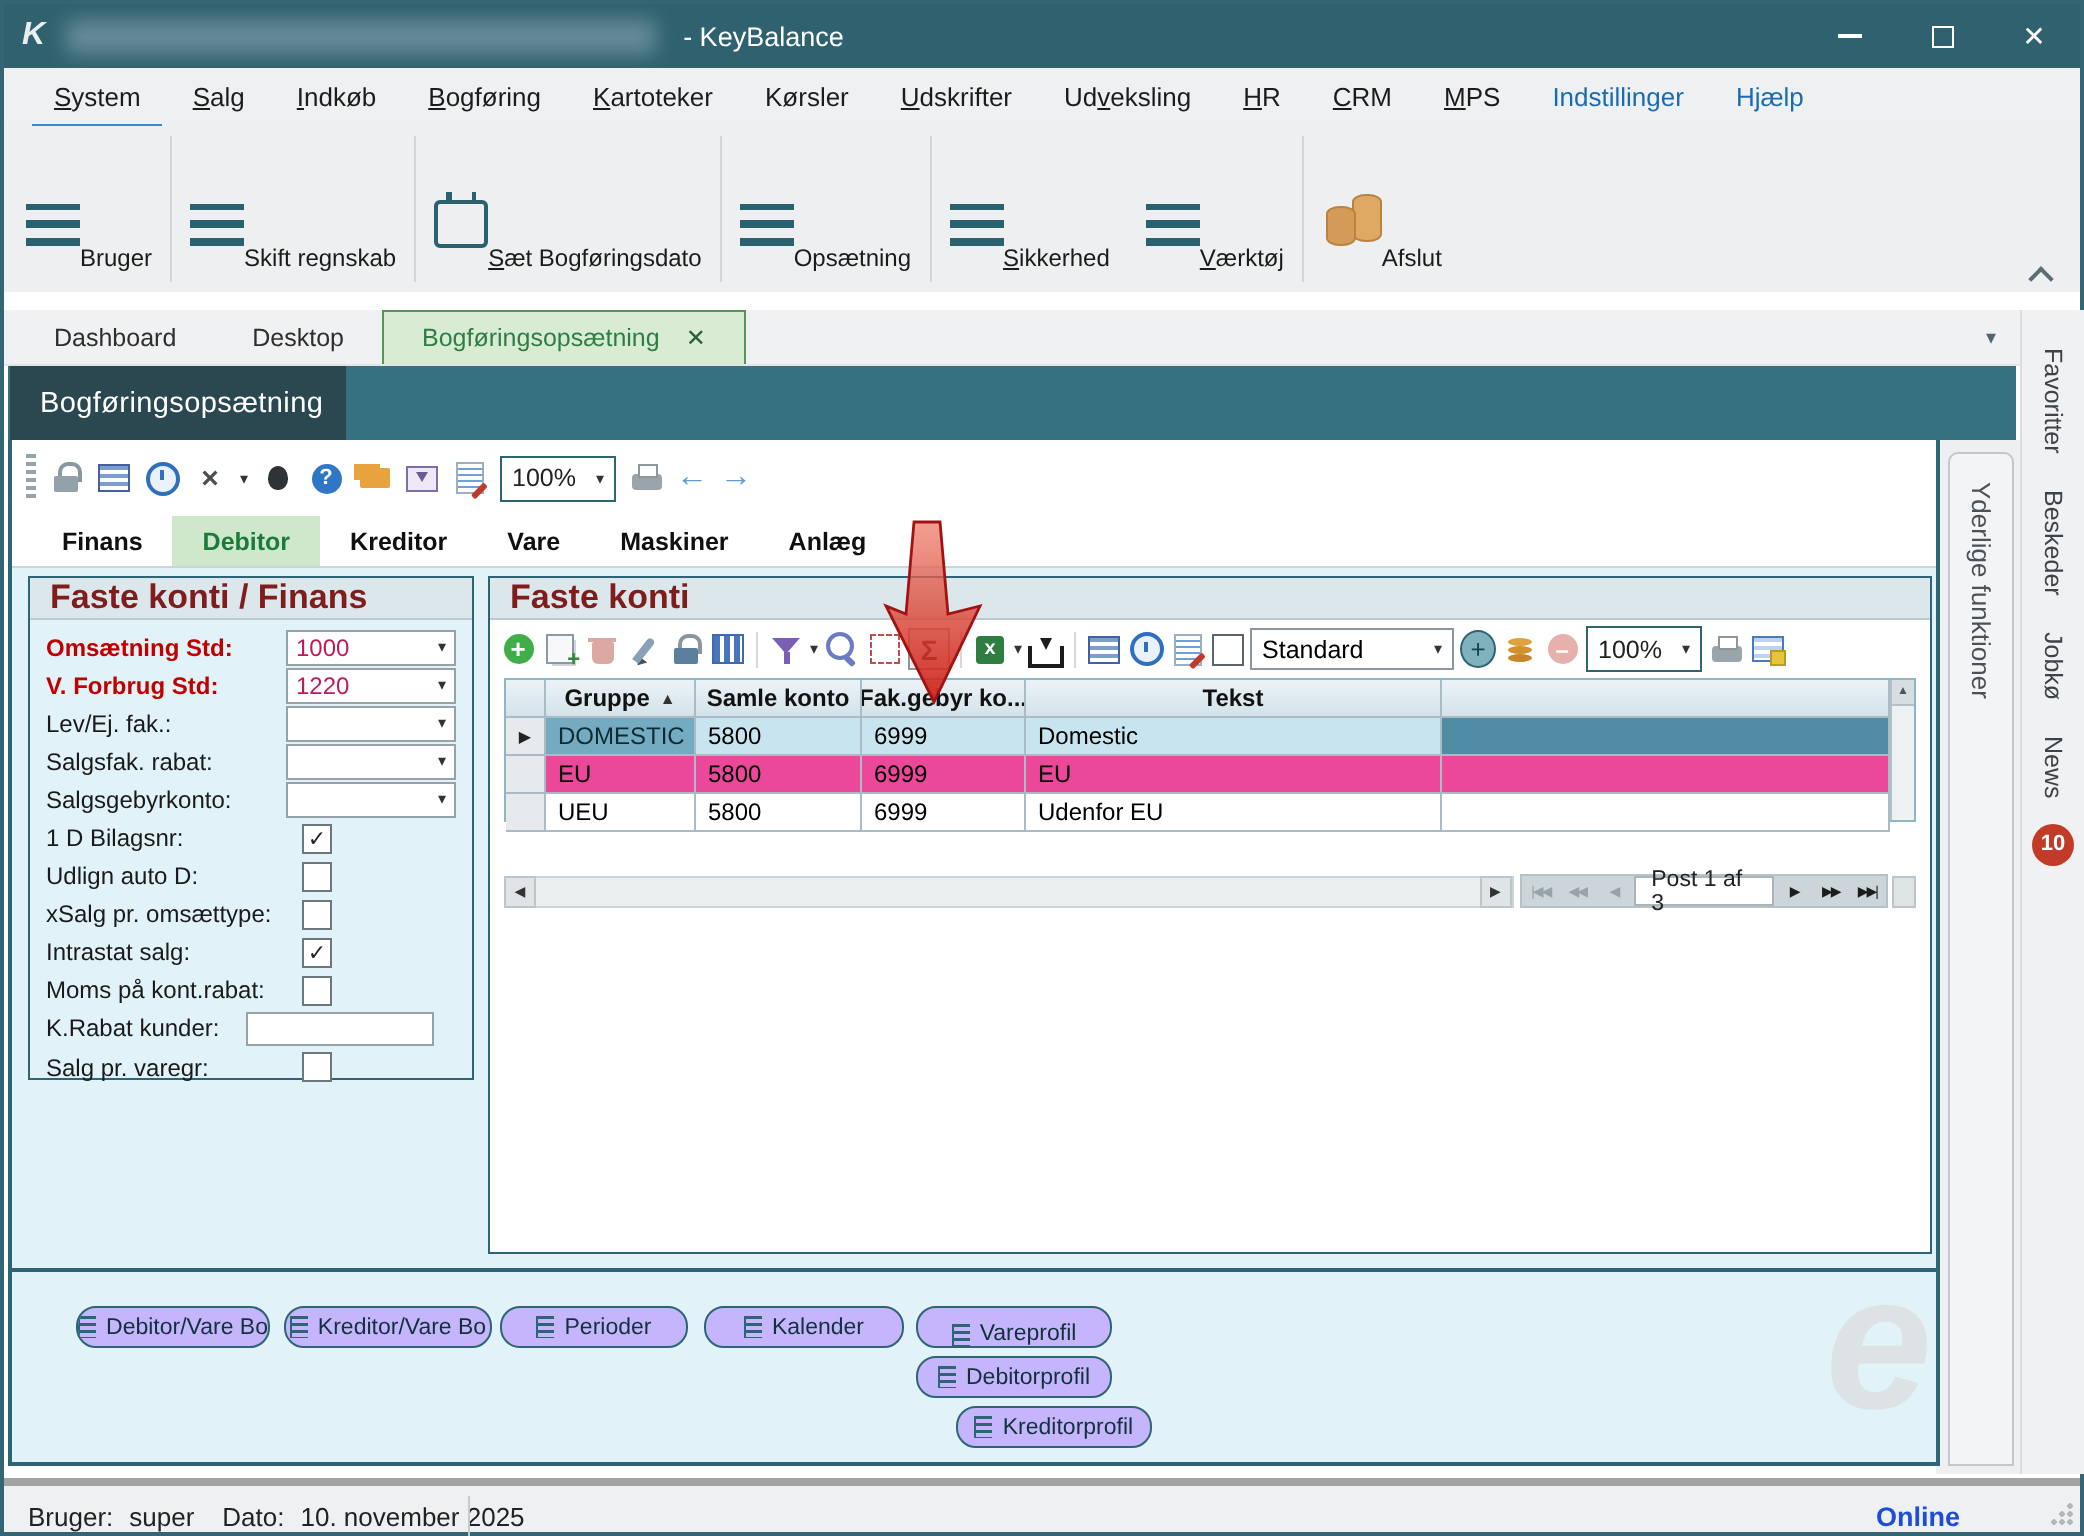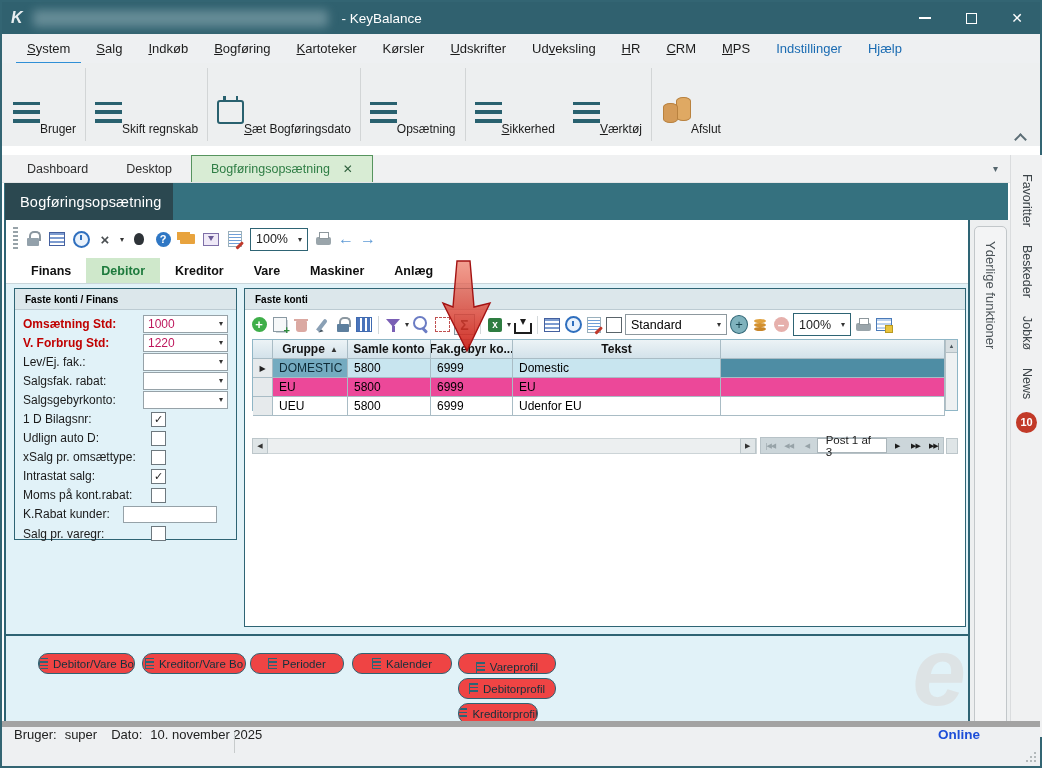--- a/index.html
+++ b/index.html
@@ -62,21 +62,21 @@
   .caret { font-size:8px; color:#333; }
 
   .section-tabs { position:absolute; left:0; top:38px; right:0; height:26px; display:flex; align-items:stretch; padding-left:10px; border-bottom:1px solid #c9d6db; background:#fff; }
   .sec-tab { padding:0 15px; display:flex; align-items:center; font-weight:bold; font-size:12.5px; color:#101010; }
   .sec-tab.active { background:#cfe8cb; color:#1d7a3c; }
 
   .inner { position:absolute; left:0; top:64px; right:0; height:350px; background:#e1f2f8; }
 
   
   .panel { border:1px solid #2e6474; position:absolute; }
-  .panel-header { height:21px; background:#dce7eb; border-bottom:1px solid #bccbd2; display:flex; align-items:center; padding-left:10px; font-weight:bold; font-size:10px; color:#000000; }
+  .panel-header { height:21px; background:#dce7eb; border-bottom:1px solid #bccbd2; display:flex; align-items:center; padding-left:10px; font-weight:bold; font-size:17px; color:#7f1d1d; }
   .left-panel { left:8px; top:4px; width:223px; height:252px; background:#e1f2f8; }
   .fields { padding-top:4px; }
   .fld { display:flex; align-items:center; height:19.1px; padding:0 0 0 8px; font-size:12px; color:#1a1a1a; }
   .fld .lbl { width:112px; flex:none; white-space:nowrap; overflow:hidden; }
   .fld .lbl.red { color:#c00000; font-weight:bold; }
   .dd { width:85px; height:18px; border:1px solid #96a2a8; background:#fff; display:flex; align-items:center; padding:0 4px; margin-left:8px; }
   .dd .val { flex:1; font-size:12px; color:#be185d; }
   .cbx { width:15px; height:15px; border:1px solid #6d787e; background:#fff; display:flex; align-items:center; justify-content:center; font-size:11px; color:#222; margin-left:16px; }
   .txtinput { width:94px; height:17px; border:1px solid #96a2a8; background:#fff; margin-left:-12px; }
 
@@ -154,25 +154,25 @@
   .htrack-end { margin-left:-18px; }
   .nav-strip { display:flex; align-items:center; height:17px; background:#ccd6da; border:1px solid #b7c2c7; padding:0 1px; gap:1px; margin-left:4px; }
   .nv { width:18px; height:14px; display:flex; align-items:center; justify-content:center; font-size:7px; letter-spacing:-1px; color:#1c1c1c; }
   .nv.dis { color:#97a3a8; }
   .pager-label { background:#fff; border:1px solid #aab5ba; height:15px; display:flex; align-items:center; padding:0 8px; font-size:11.5px; color:#222; }
   .corner { width:12px; height:16px; background:#dfe5e7; border:1px solid #bcc6ca; margin-left:2px; }
 
   
   .bottom { position:absolute; left:0; right:0; top:414px; bottom:0; border-top:2px solid #2e6474; background:#e1f2f8; overflow:hidden; }
   .watermark { position:absolute; right:2px; top:-12px; font-size:96px; font-weight:bold; color:#dde3e5; font-style:italic; line-height:1; }
-  .btn { position:absolute; height:21px; border:1.5px solid #2e6474; border-radius:10px; background:#ef4444; display:flex; align-items:center; justify-content:center; gap:5px; font-size:11.5px; color:#12313c; white-space:nowrap; overflow:hidden; padding:0 4px; }
+  .btn { position:absolute; height:21px; border:1.5px solid #2e6474; border-radius:10px; background:#c4b5fd; display:flex; align-items:center; justify-content:center; gap:5px; font-size:11.5px; color:#12313c; white-space:nowrap; overflow:hidden; padding:0 4px; }
   .btn-ic { width:9px; height:11px; flex:none; background:repeating-linear-gradient(180deg,#2e6474 0 1.5px,transparent 1.5px 3.5px); border-left:1px solid #2e6474; }
 
   
-  .statusbar { position:absolute; left:0; right:0; bottom:0; height:45px; background:#eef0f2; border-top:6px solid #a3a3a3; display:flex; align-items:flex-start; font-size:13px; color:#222; }
+  .statusbar { position:absolute; left:0; right:0; bottom:0; height:27px; background:#eef0f2; border-top:4px solid #a3a3a3; display:flex; align-items:flex-end; font-size:13px; color:#222; }
   .sb-left { display:flex; gap:8px; padding-left:12px; }
   .sb-div { position:absolute; left:232px; top:5px; width:1px; height:21px; background:#c7cbcc; }
   .online { position:absolute; right:60px; font-weight:bold; color:#1d4ed8; font-size:13.5px; }
   .grip-corner { position:absolute; right:3px; bottom:3px; width:12px; height:12px; background:
      radial-gradient(circle at 10px 2px,#b3b9bb 1.3px,transparent 1.5px),
      radial-gradient(circle at 10px 6px,#b3b9bb 1.3px,transparent 1.5px),
      radial-gradient(circle at 6px 6px,#b3b9bb 1.3px,transparent 1.5px),
      radial-gradient(circle at 10px 10px,#b3b9bb 1.3px,transparent 1.5px),
      radial-gradient(circle at 6px 10px,#b3b9bb 1.3px,transparent 1.5px),
      radial-gradient(circle at 2px 10px,#b3b9bb 1.3px,transparent 1.5px); }
@@ -522,21 +522,21 @@
           <span>Kalender</span>
         </a>
       <a class="btn" style="left:452px; top:17px; width:98px;align-items:flex-end;">
           <span class="btn-ic"></span>
           <span>Vareprofil</span>
         </a>
       <a class="btn" style="left:452px; top:42px; width:98px;">
           <span class="btn-ic"></span>
           <span>Debitorprofil</span>
         </a>
-      <a class="btn" style="left:452px; top:67px; width:80px;">
+      <a class="btn" style="left:472px; top:67px; width:98px;">
           <span class="btn-ic"></span>
           <span>Kreditorprofil</span>
         </a>
     </div>
   </div>
 
   <div class="more-rail">
     <div class="vtext">Yderlige funktioner</div>
   </div>
 

